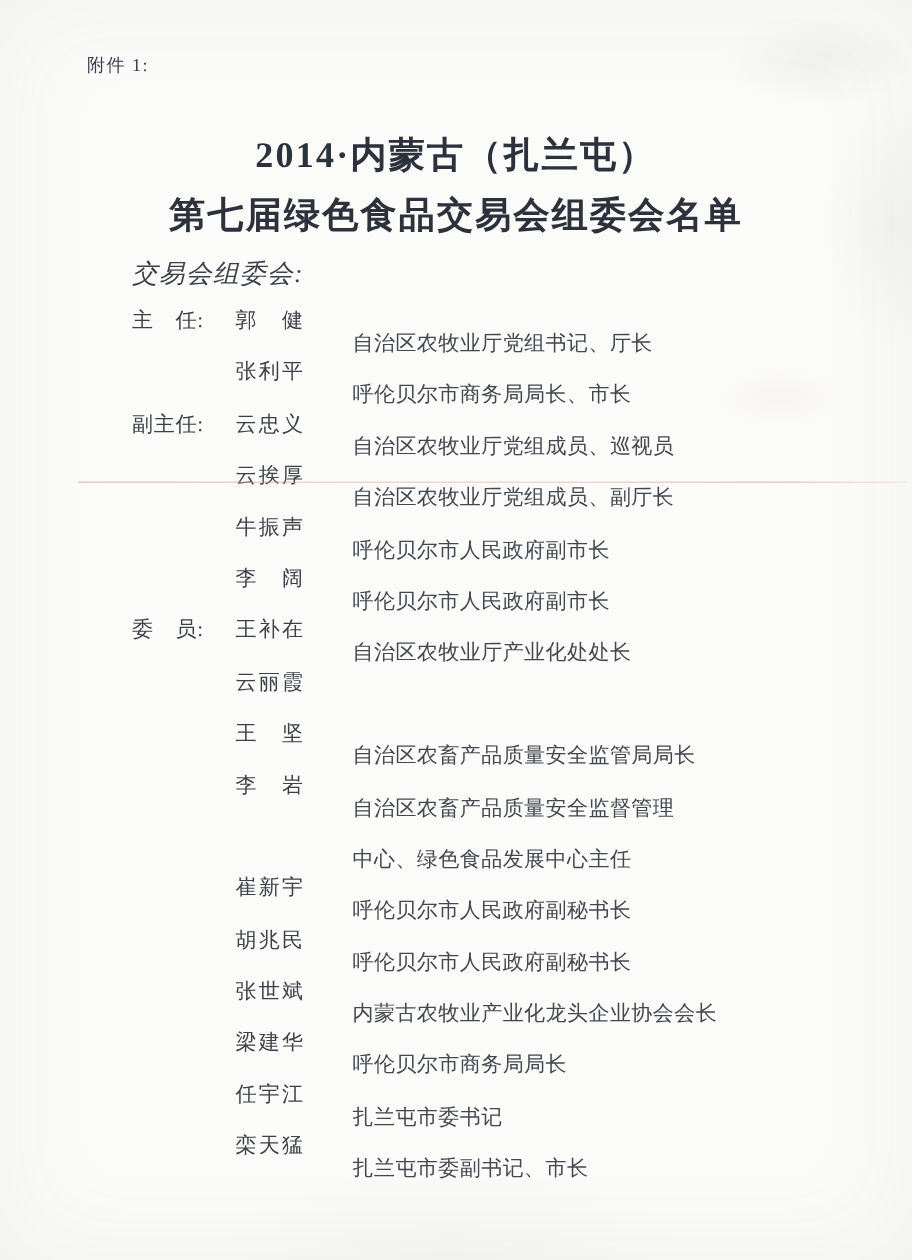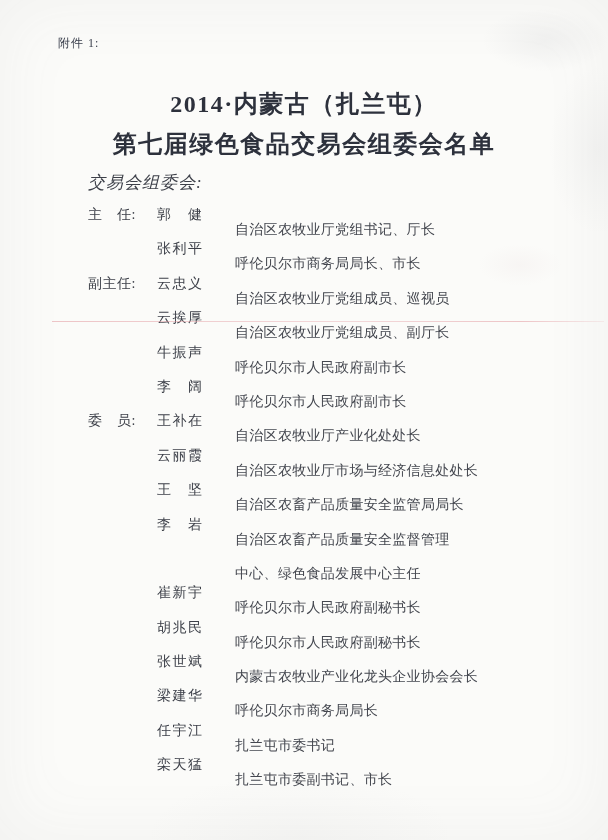--- a/index.html
+++ b/index.html
@@ -144,21 +144,20 @@
       <span class="roster-title">呼伦贝尔市人民政府副市长</span>
     </div>
       <div class="roster-row">
       <span class="roster-role">委　员:</span>
       <span class="roster-name">王补在</span>
       <span class="roster-title">自治区农牧业厅产业化处处长</span>
     </div>
       <div class="roster-row">
       <span class="roster-role"></span>
       <span class="roster-name">云丽霞</span>
-      <span class="roster-title">自治区农牧业厅市场与经济信息处处长</span>
     </div>
       <div class="roster-row">
       <span class="roster-role"></span>
       <span class="roster-name">王　坚</span>
       <span class="roster-title">自治区农畜产品质量安全监管局局长</span>
     </div>
       <div class="roster-row">
       <span class="roster-role"></span>
       <span class="roster-name">李　岩</span>
       <span class="roster-title">自治区农畜产品质量安全监督管理</span>

